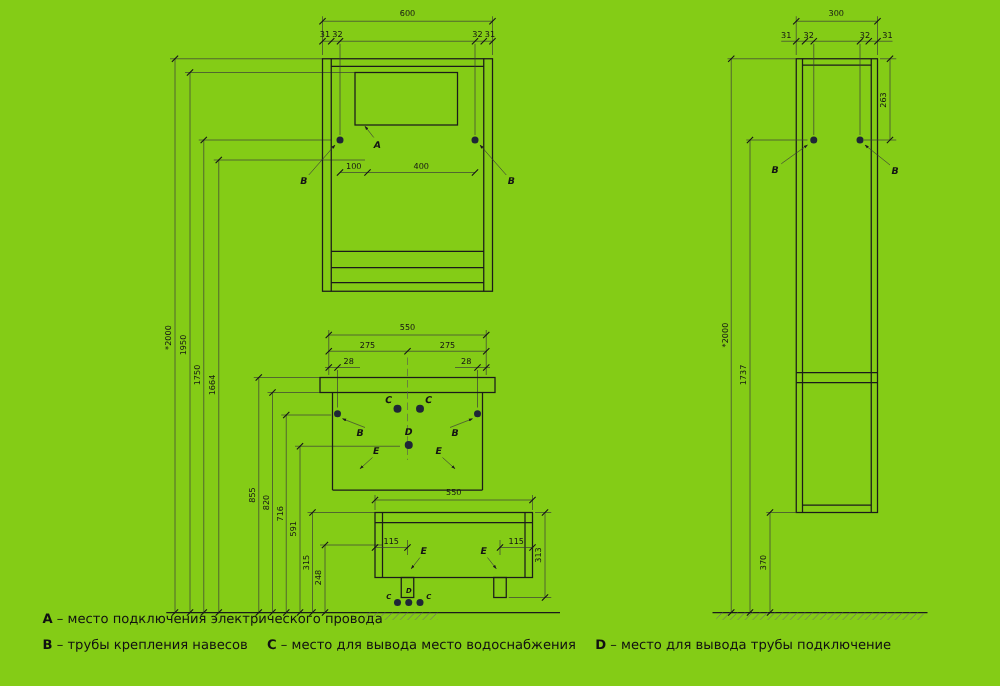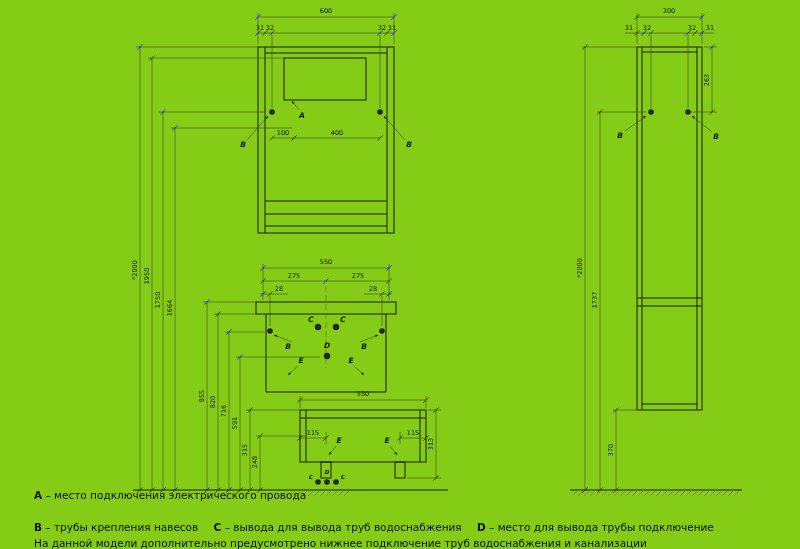--- a/index.html
+++ b/index.html
@@ -12,21 +12,21 @@
   .cl{stroke:#555;stroke-width:0.5;stroke-dasharray:6 3;fill:none}
   .pt{fill:#1f2637;stroke:none}
   text{font-family:"DejaVu Sans", sans-serif;fill:#141414;text-anchor:middle}
   .dim{font-size:6.5px}
   .rot{font-size:6.5px}
   .lt{font-size:7.5px;font-style:italic;font-weight:600}
   .tn{font-size:5.5px;font-style:italic;font-weight:600}
   .legend{position:absolute;left:34px;top:487px;color:#111;font-size:10.5px;line-height:16px;white-space:nowrap}
   .legend b{font-weight:bold}
   .lg-item{margin-right:12px}
-  .lg-first{margin-bottom:16px}
+  .lg-first{margin-bottom:5px}
 </style>
 </head>
 <body>
 
 <div class="stage">
 <svg width="800" height="549" viewBox="0 0 800 549">
   <defs>
     <pattern id="hp" patternUnits="userSpaceOnUse" width="6" height="6">
       <path d="M0,6 L6,0" stroke="#6e6e6e" stroke-width="0.6"></path>
     </pattern>
@@ -172,18 +172,17 @@
     <text class="rot" x="613" y="450" transform="rotate(-90 613 450)">370</text>
   </g>
 </svg>
 
   <div class="legend">
     <div class="lg-first">
       <span class="lg-item"><b>A</b> <span>– место подключения электрического провода</span></span>
     </div>
     <div>
       <span class="lg-item"><b>B</b> <span>– трубы крепления навесов</span></span>
-      <span class="lg-item"><b>C</b> <span>– вывода для вывода труб водоснабжения</span></span>
+      <span class="lg-item"><b>C</b> <span>– место для вывода место водоснабжения</span></span>
       <span class="lg-item"><b>D</b> <span>– место для вывода трубы подключение</span></span>
     </div>
-    <div>На данной модели дополнительно предусмотрено нижнее подключение труб водоснабжения и канализации</div>
   </div>
 </div>
 
 </body></html>

